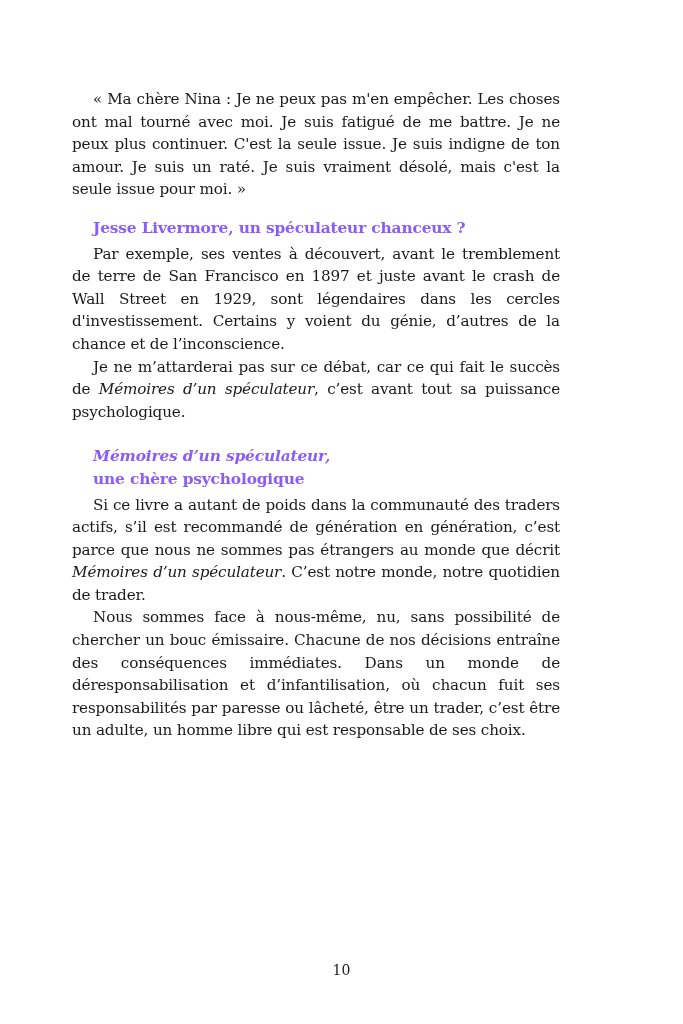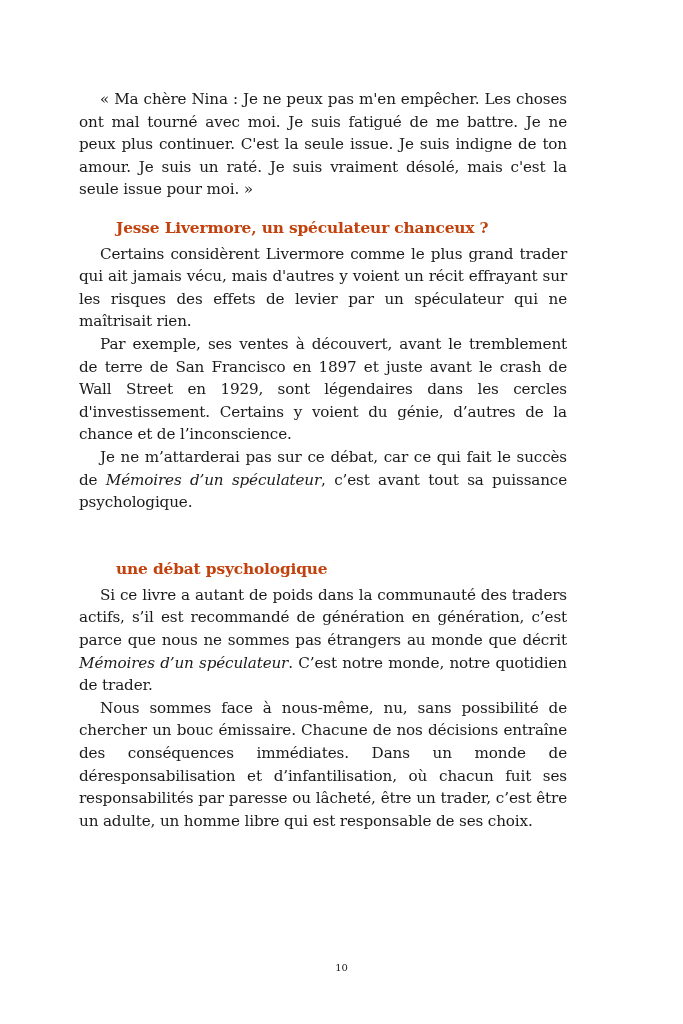--- a/index.html
+++ b/index.html
@@ -1,58 +1,57 @@
 <!DOCTYPE html>
 <html><head>
 <meta charset="utf-8">
 <style>
   html, body { margin: 0; padding: 0; background: #ffffff; }
   body { width: 683px; height: 1024px; position: relative; overflow: hidden; }
   .page {
     position: absolute;
-    left: 79px;
+    left: 72px;
     top: 88px;
     width: 488px;
     font-family: "DejaVu Serif", "Liberation Serif", serif;
     font-size: 15.2px;
     line-height: 22.6px;
     color: #1a1a1a;
     letter-spacing: -0.15px;
   }
   .p { margin: 0; text-align: justify; text-indent: 21px; hyphens: manual; }
   .h {
-    margin: 16px;
+    margin: 0;
     padding-left: 21px;
     font-weight: bold;
     font-size: 15.4px;
     line-height: 22.6px;
-    color: #c2410c;
+    color: #8b5cf6;
   }
   .h1 { margin-top: 16px; margin-bottom: 3px; }
   .h2 { margin-top: 22px; margin-bottom: 3px; }
   em, .it { }
   .folio {
     position: absolute;
     left: 0; right: 0;
     top: 962px;
     text-align: center;
     font-family: "DejaVu Serif", "Liberation Serif", serif;
-    font-size: 10px;
+    font-size: 14px;
     color: #1a1a1a;
   }
 </style>
 </head>
 <body>
 
 <div class="page">
   <p class="p">« Ma chère Nina : Je ne peux pas m'en empêcher. Les choses ont mal tourné avec moi. Je suis fatigué de me battre. Je ne peux plus continuer. C'est la seule issue. Je suis indigne de ton amour. Je suis un raté. Je suis vraiment désolé, mais c'est la seule issue pour moi. »</p>
 
   <h2 class="h h1">Jesse Livermore, un spéculateur chanceux ?</h2>
-  <p class="p">Certains considèrent Livermore comme le plus grand trader qui ait jamais vécu, mais d'autres y voient un récit effrayant sur les risques des effets de levier par un spéculateur qui ne maîtrisait rien.</p>
   <p class="p">Par exemple, ses ventes à découvert, avant le tremblement de terre de San Francisco en 1897 et juste avant le crash de Wall Street en 1929, sont légendaires dans les cercles d'investissement. Certains y voient du génie, d’autres de la chance et de l’inconscience.</p>
   <p class="p"><span>Je ne m’attarderai pas sur ce débat, car ce qui fait le succès de </span><em>Mémoires d’un spéculateur</em><span>, c’est avant tout sa puissance psychologique.</span></p>
 
-  <h2 class="h h2"><br><span>une débat psychologique</span></h2>
+  <h2 class="h h2"><em>Mémoires d’un spéculateur,</em><br><span>une chère psychologique</span></h2>
   <p class="p"><span>Si ce livre a autant de poids dans la communauté des traders actifs, s’il est recommandé de génération en génération, c’est parce que nous ne sommes pas étrangers au monde que décrit </span><em>Mémoires d’un spéculateur</em><span>. C’est notre monde, notre quotidien de trader.</span></p>
   <p class="p">Nous sommes face à nous-même, nu, sans possibilité de chercher un bouc émissaire. Chacune de nos décisions entraîne des conséquences immédiates. Dans un monde de déresponsabilisation et d’infantilisation, où chacun fuit ses responsabilités par paresse ou lâcheté, être un trader, c’est être un adulte, un homme libre qui est responsable de ses choix.</p>
 </div>
 
 <div class="folio">10</div>
 
 </body></html>

